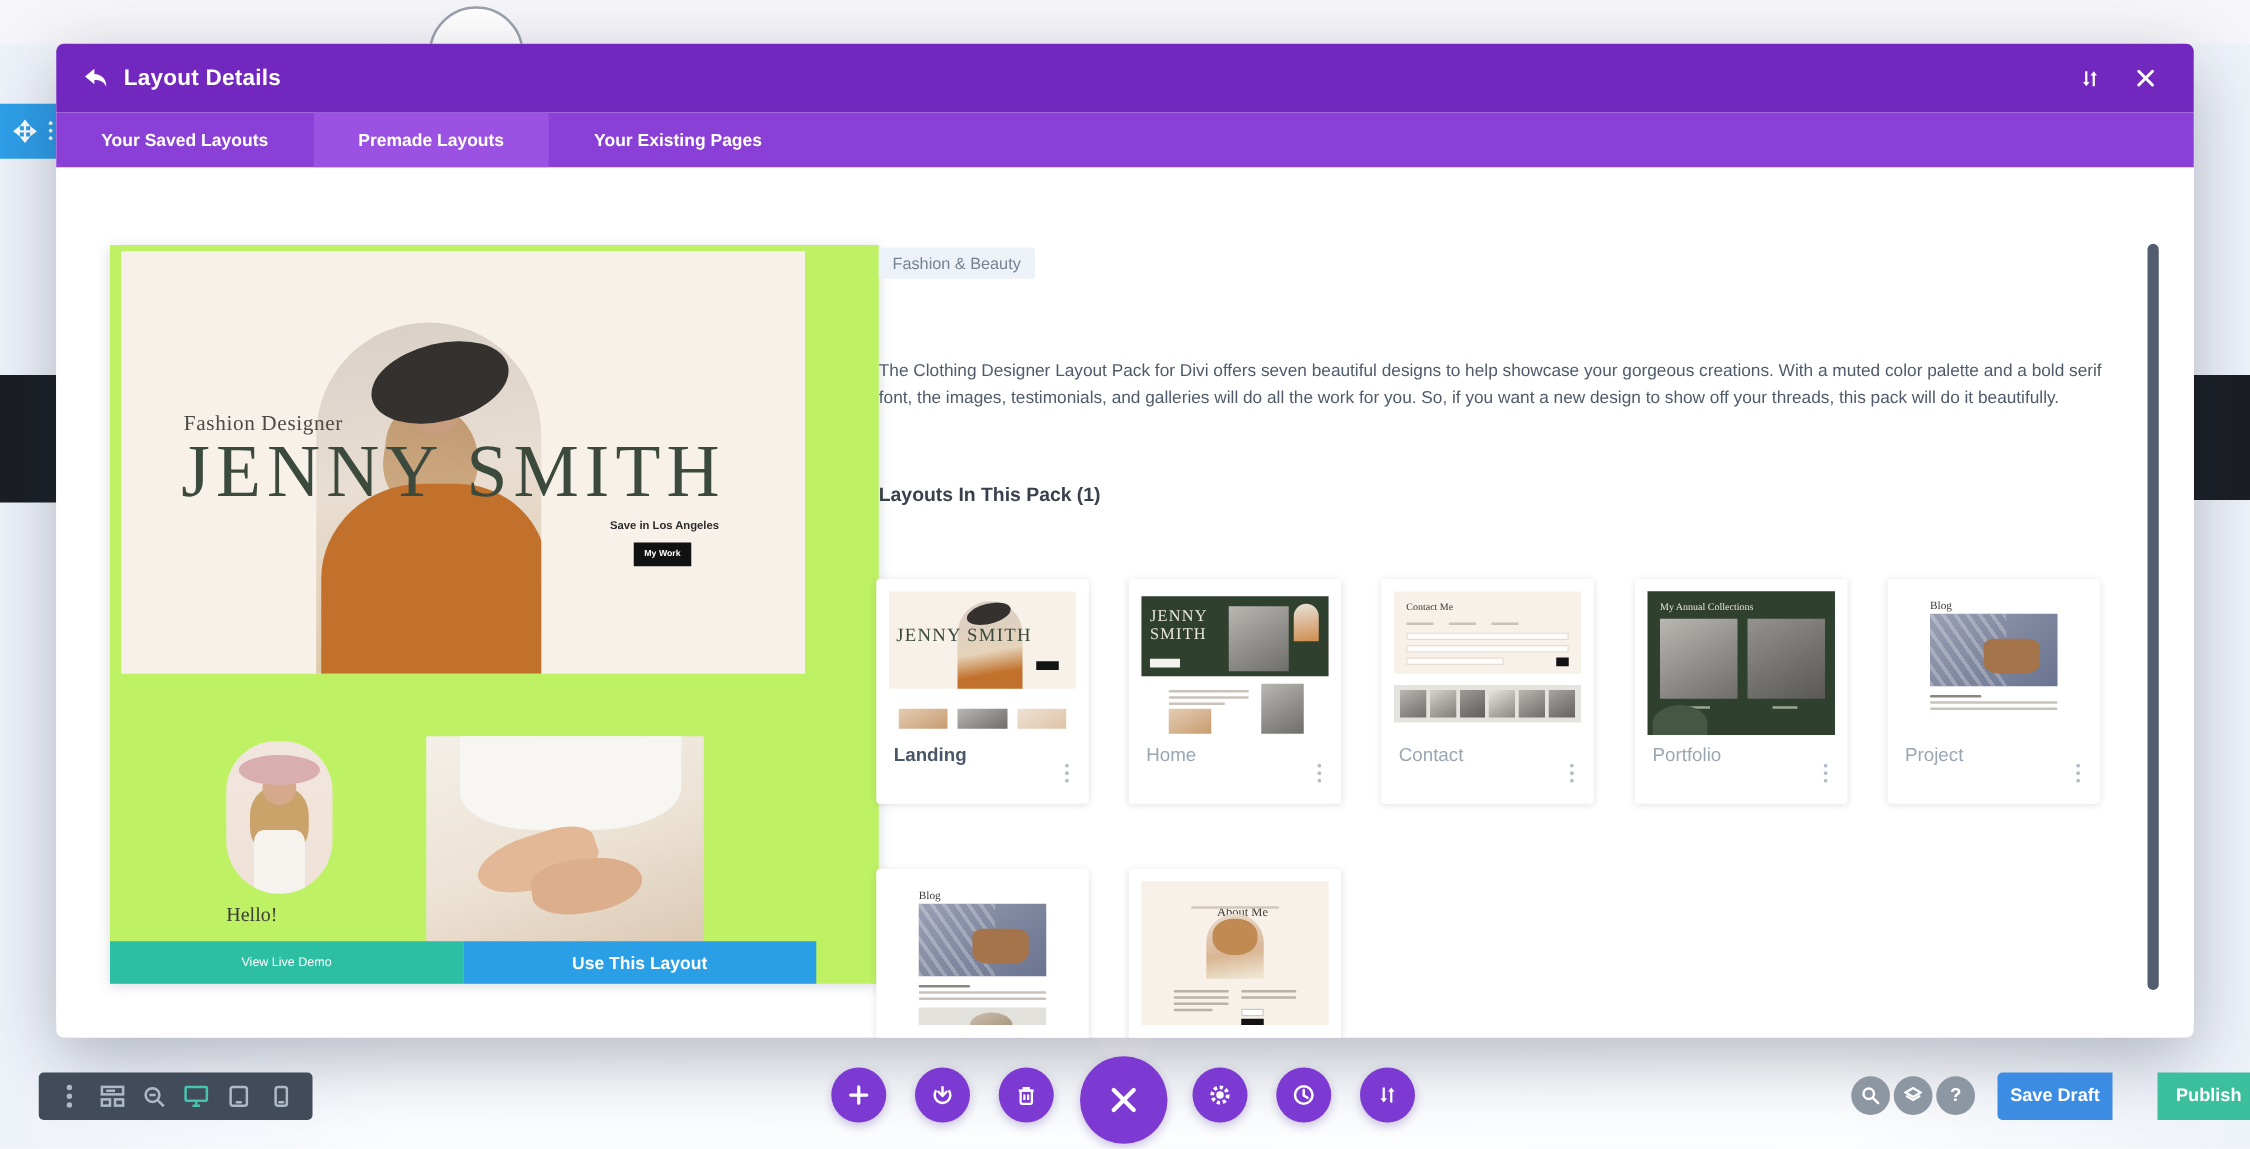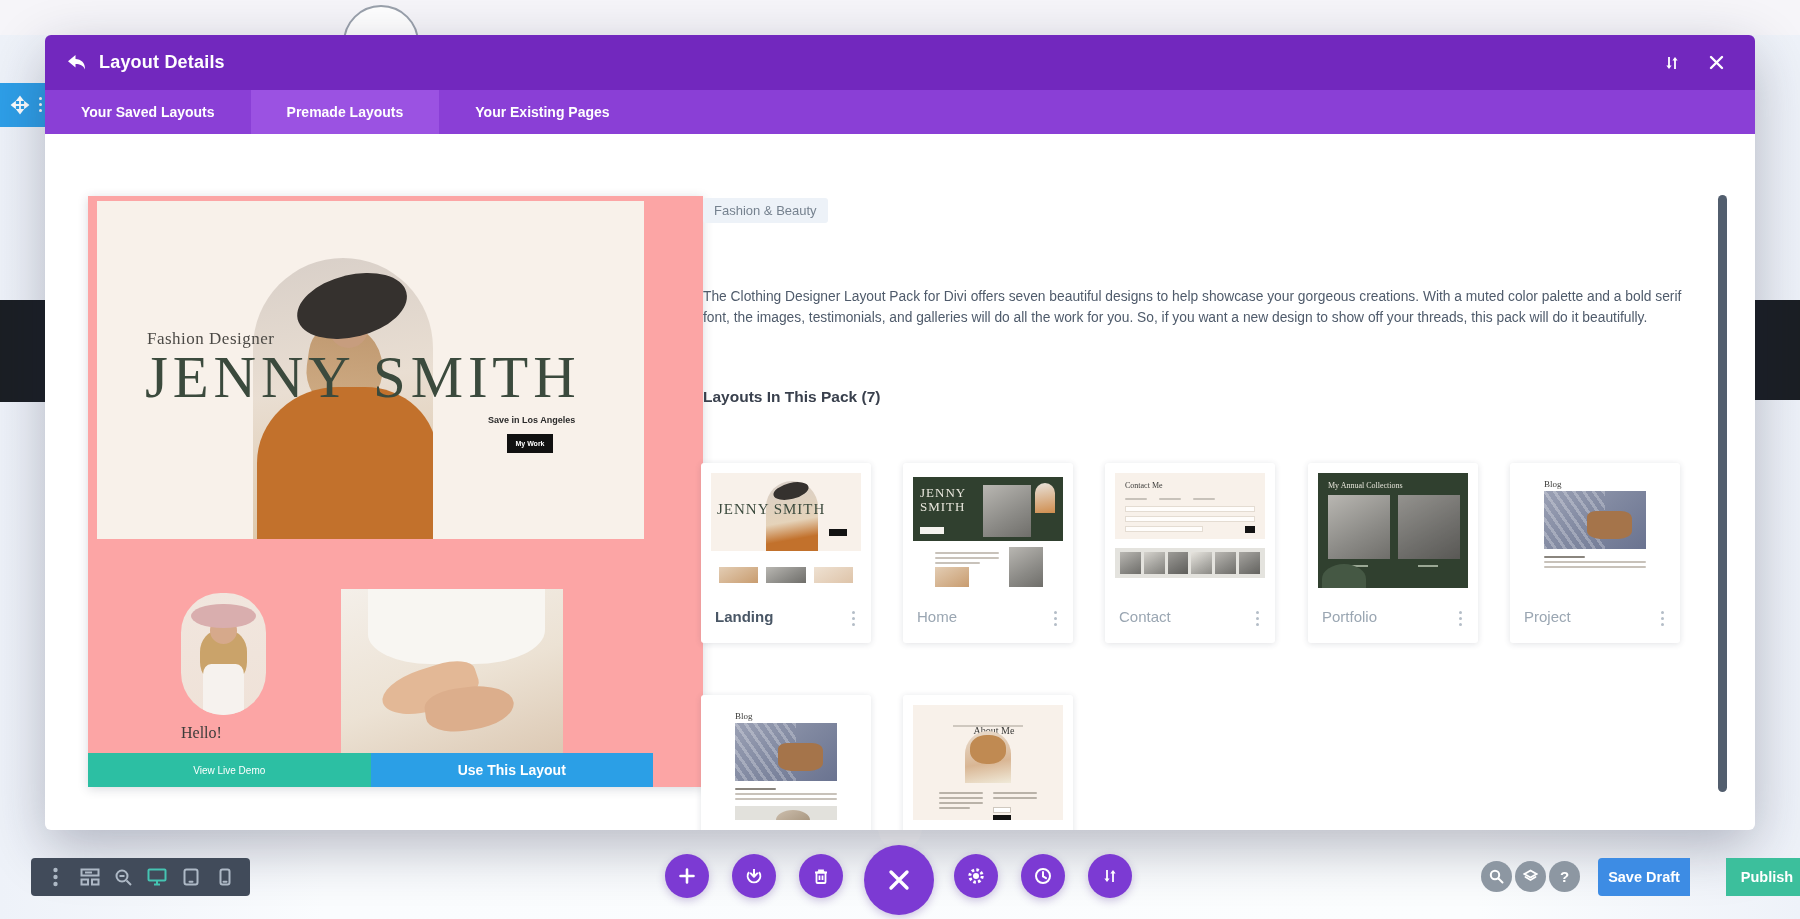--- a/index.html
+++ b/index.html
@@ -36,21 +36,21 @@
   .m-tabs { position:absolute; left:0; top:55px; right:0; height:44px; background:#8a3fd6; display:flex; }
   .m-tab { height:44px; display:flex; align-items:center; padding:0 36px; color:#fff;
            font-size:14px; font-weight:700; cursor:pointer; }
   .m-tab.active { background:#9b52e2; }
 
   .m-body { position:absolute; left:0; top:99px; width:1710px; height:696px; background:#fff;
             border-radius:0 0 6px 6px; overflow:hidden; }
 
   
   .preview { position:absolute; left:43px; top:62px; width:615px; height:591px;
-             box-shadow:0 2px 10px rgba(40,50,70,.18); background:#fca5a5; }
+             box-shadow:0 2px 10px rgba(40,50,70,.18); background:#bef264; }
   .hero { position:absolute; left:9px; top:5px; width:547px; height:338px; background:#f8f1ea; overflow:hidden; }
   .hero-arch { position:absolute; left:156px; top:57px; width:180px; height:281px;
                border-radius:92px 92px 0 0; overflow:hidden;
                background:linear-gradient(170deg,#d8cfc8 0%,#e9ded2 45%,#dcc4a4 100%); }
   .hero-hat { position:absolute; left:24%; top:6%; width:62%; height:22%; background:#35312e;
               border-radius:50%; transform:rotate(-14deg); }
   .hero-face { position:absolute; left:42%; top:18%; width:22%; height:14%; background:#c79d7e; border-radius:50%; }
   .hero-hair { position:absolute; left:30%; top:24%; width:42%; height:30%;
                background:linear-gradient(180deg,#b98d5f,#caa377); border-radius:40% 60% 50% 50%; transform:rotate(8deg); opacity:.85; }
   .hero-sweater { position:absolute; left:2%; top:46%; width:100%; height:60%; background:#c2712c;
@@ -82,21 +82,21 @@
 
   
   .badge { position:absolute; left:658px; top:64px; background:#edf2f8; color:#76828f;
            font-size:13px; padding:5px 11px; border-radius:3px; }
   .d-title { position:absolute; left:658px; top:116px; font-size:21px; font-weight:600; color:#39404d; }
   .d-desc { position:absolute; left:658px; top:152px; width:992px; font-size:13.8px; line-height:21px; color:#4f5b6b; }
   .d-layouts-h { position:absolute; left:658px; top:254px; font-size:15.5px; font-weight:700; color:#39404d; }
 
   .card { position:absolute; width:170px; height:180px; background:#fff; border-radius:3px;
           box-shadow:0 1px 6px rgba(40,50,70,.14); cursor:pointer; }
-  .card-label { position:absolute; left:14px; bottom:18px; font-size:15px; color:#9aa6b2; }
+  .card-label { position:absolute; left:14px; bottom:30px; font-size:15px; color:#9aa6b2; }
   .card.active .card-label { color:#4a5766; font-weight:700; }
   .kebab { position:absolute; right:10px; bottom:14px; width:16px; height:22px; display:flex;
            flex-direction:column; align-items:center; justify-content:center; gap:3px; cursor:pointer; }
   .kebab i { width:3px; height:3px; border-radius:50%; background:#b4bdc7; display:block; }
   .thumb { position:absolute; left:10px; right:10px; top:10px; height:115px; overflow:hidden; background:#fff; }
 
   
   .ln { height:2px; background:#c8c2ba; border-radius:1px; }
   .mini-btn-dark { background:#131313; }
   .g-photo { background:linear-gradient(150deg,#b9b7b2,#8b8a86 60%,#6f6e6a); }
@@ -286,21 +286,21 @@
           <div class="hand2"></div>
       </div>
       <div class="pv-buttons">
         <div class="btn-demo">View Live Demo</div>
         <div class="btn-use">Use This Layout</div>
       </div>
     </div>
 
     <div class="badge">Fashion &amp; Beauty</div>
     <div class="d-desc">The Clothing Designer Layout Pack for Divi offers seven beautiful designs to help showcase your gorgeous creations. With a muted color palette and a bold serif font, the images, testimonials, and galleries will do all the work for you. So, if you want a new design to show off your threads, this pack will do it beautifully.</div>
-    <div class="d-layouts-h">Layouts In This Pack (7)</div>
+    <div class="d-layouts-h">Layouts In This Pack (1)</div>
 
     <div class="card active" style="left:656px; top:329px;">
       <div class="thumb">
         <div class="t1-hero">
             <div class="t1-arch"></div>
             <div class="t1-hat"></div>
           <div class="t1-name serif">JENNY SMITH</div>
           <div class="t1-btn mini-btn-dark"></div>
           </div>
         <div class="t1-strip">

